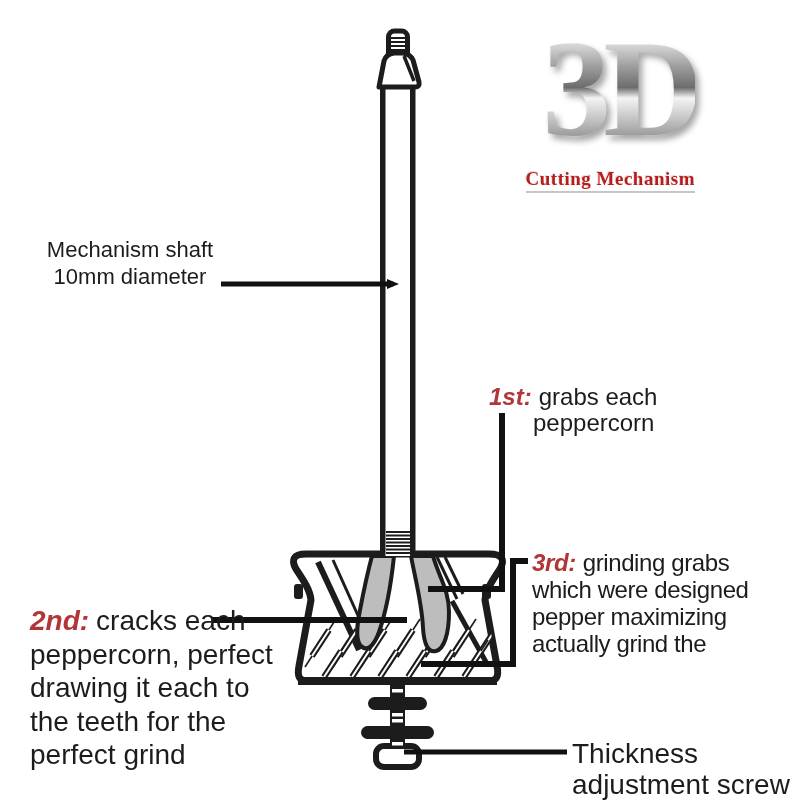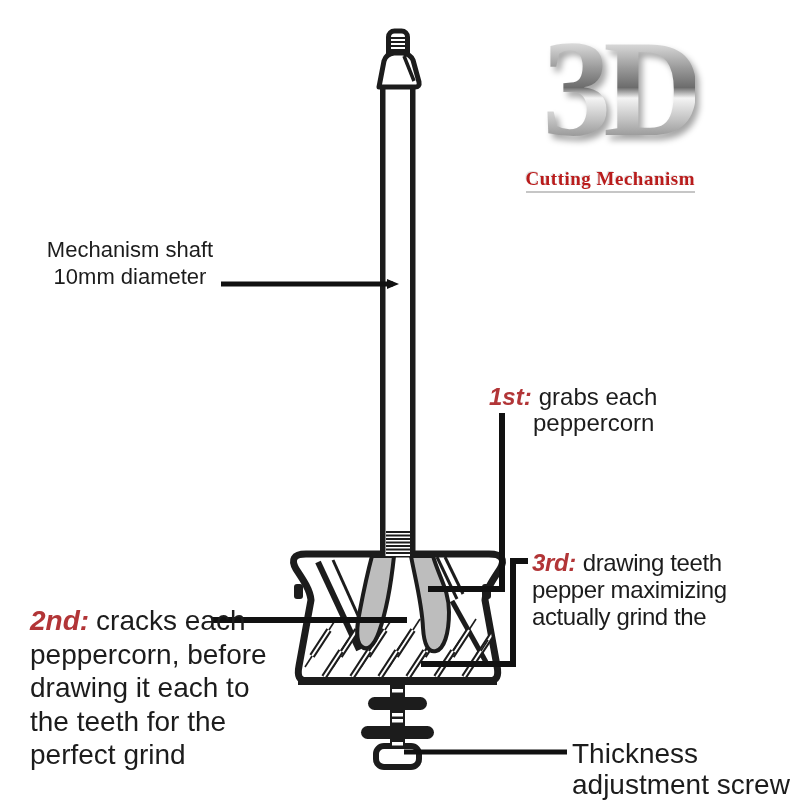--- a/index.html
+++ b/index.html
@@ -150,28 +150,29 @@
     <div>10mm diameter</div>
   </div>
 
   <div class="lbl step1">
     <div><span class="pre">1st:</span><span>grabs each</span></div>
     <div class="indent">peppercorn</div>
   </div>
 
   <div class="lbl step2">
     <div><span class="pre">2nd:</span><span>cracks each</span></div>
-    <div>peppercorn, before</div>
+    <div>peppercorn, perfect</div>
     <div>drawing it each to</div>
     <div>the teeth for the</div>
     <div>perfect grind</div>
   </div>
 
   <div class="lbl step3">
-    <div><span class="pre">3rd:</span><span>drawing teeth</span></div>
+    <div><span class="pre">3rd:</span><span>grinding grabs</span></div>
+    <div>which were designed</div>
     <div>pepper maximizing</div>
     <div>actually grind the</div>
   </div>
 
   <div class="lbl thickness">
     <div>Thickness</div>
     <div>adjustment screw</div>
   </div>
 
 </div>

